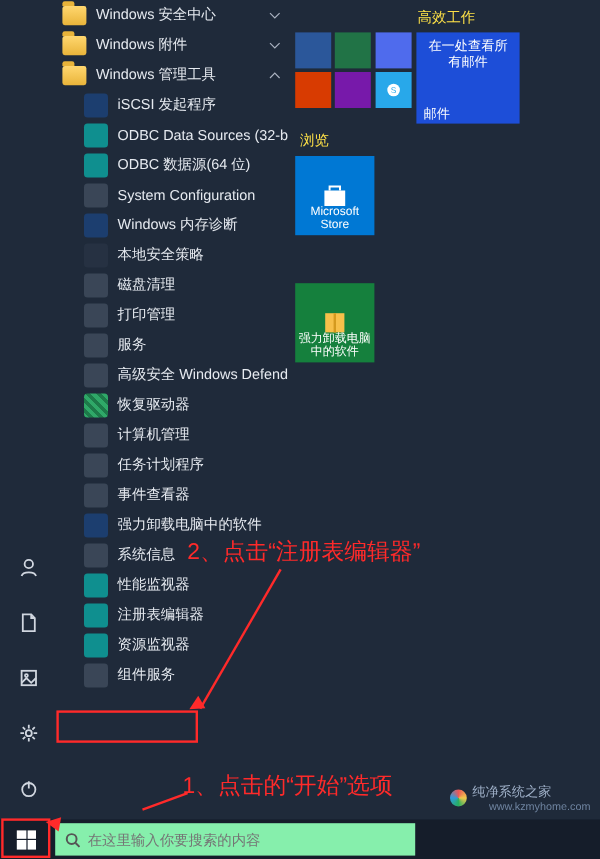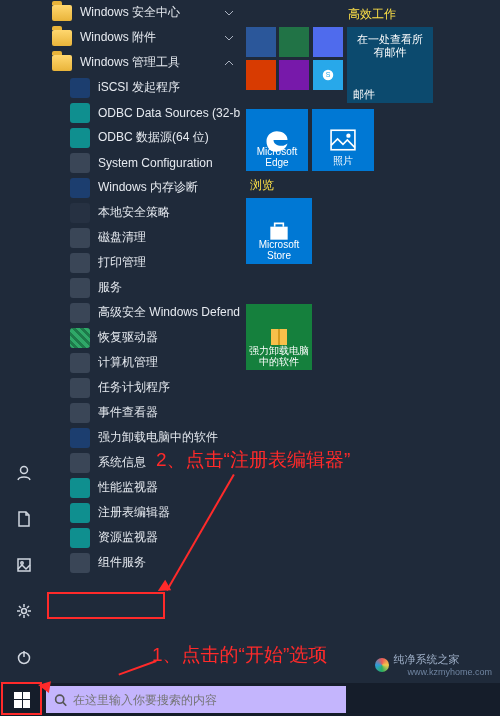--- a/index.html
+++ b/index.html
@@ -100,21 +100,21 @@
   }
   .tile .tname {
     font-size: 10px;
     position: absolute; left: 0; right: 0; bottom: 3px;
     text-align: center;
   }
   .tile.sq60 { width: 62px; height: 62px; }
   .tile.sq30 { width: 30px; height: 30px; }
   .tile.sq66 { width: 66px; height: 66px; }
   .tile.wide { width: 86px; height: 76px; }
-  .mailtile { background:#0c4a6e; color:#fff; padding:6px; font-size:11px; }
+  .mailtile { background:#1d4ed8; color:#fff; padding:6px; font-size:11px; }
   .mailtile .t1 { font-size:11px; line-height:13px; }
   .mailtile .t2 { font-size:11px; margin-top:28px;text-align:right; }
   .grid2 { display:grid; grid-template-columns:30px 30px; grid-template-rows:30px 30px; gap:3px; }
 
   .watermark {
     position: absolute;
     right: 8px; bottom: 6px;
     display: flex; align-items: center; gap: 4px;
     color: #9fb0c8;
     font-size: 11px;
@@ -137,21 +137,21 @@
     display: flex; align-items: center; justify-content: center;
     cursor: pointer;
   }
   .winlogo {
     width: 16px; height: 16px;
     display: grid; grid-template-columns: 1fr 1fr; grid-template-rows: 1fr 1fr; gap: 1px;
   }
   .winlogo span { background:#fff; }
   .search {
     height: 27px; flex: 0 0 300px;
-    background: #c4b5fd;
+    background: #86efac;
     display: flex; align-items: center;
     padding: 0 8px; gap: 6px;
     margin-left: 2px;
   }
   .search svg { width: 14px; height: 14px; stroke:#555; fill:none; stroke-width:2; }
   .search input {
     border: none; outline: none; font-size: 12px; color:#666;
     width: 100%; background: transparent;
   }
 
@@ -329,36 +329,20 @@
               <text x="12" y="16" text-anchor="middle" font-size="12" fill="#28a8ea">S</text>
             </svg>
         </div>
       </div>
       <div class="tile wide mailtile" style="align-items:flex-start;justify-content:flex-start">
         <div class="t1">在一处查看所有邮件</div>
         <div class="t2">邮件</div>
       </div>
     </div>
 
-    <div class="tile-rows">
-      <div class="tile sq60" style="background:#0078d4">
-        <svg width="28" height="28" viewBox="0 0 24 24">
-            <path d="M3 13c0-6 6-10 12-8 4 1 6 4 6 7H9c0 3 3 5 7 5 2 0 4-1 5-2-1 4-5 7-10 7C6 22 3 18 3 13z" fill="#fff"></path>
-          </svg>
-        <span class="tname">Microsoft Edge</span>
-      </div>
-      <div class="tile sq60" style="background:#0078d4">
-        <svg width="26" height="22" viewBox="0 0 24 20">
-            <rect x="1" y="1" width="22" height="18" fill="none" stroke="#fff" stroke-width="1.5"></rect>
-            <path d="M1 15l6-6 5 5 4-4 7 7" fill="none" stroke="#fff" stroke-width="1.5"></path>
-            <circle cx="17" cy="6" r="2" fill="#fff"></circle>
-          </svg>
-        <span class="tname">照片</span>
-      </div>
-    </div>
 
     <div class="section-label">浏览</div>
 
     <div class="tile-rows">
       <div class="tile sq66" style="background:#0078d4">
         <svg width="26" height="26" viewBox="0 0 24 24">
             <path d="M4 8h16v12H4z" fill="#fff"></path>
             <path d="M8 8V5h8v3" fill="none" stroke="#fff" stroke-width="1.5"></path>
           </svg>
         <span class="tname">Microsoft Store</span>

